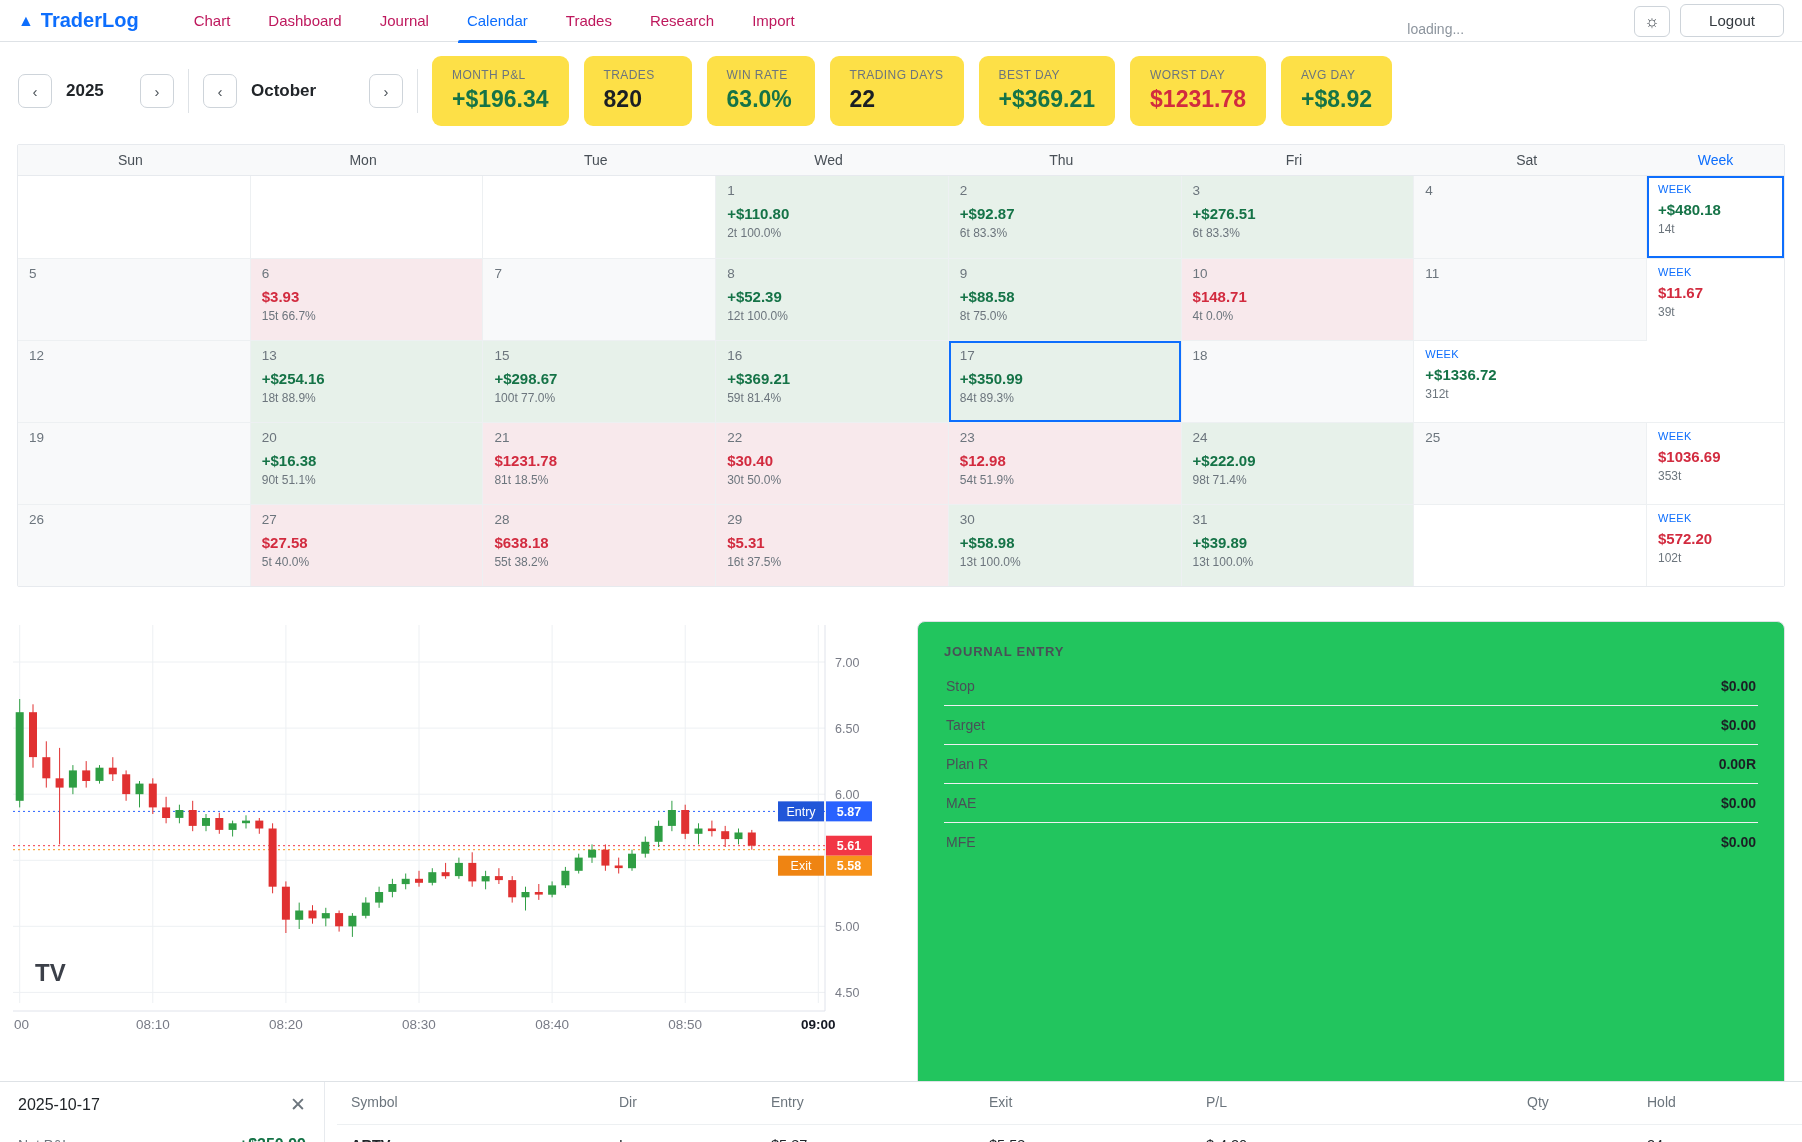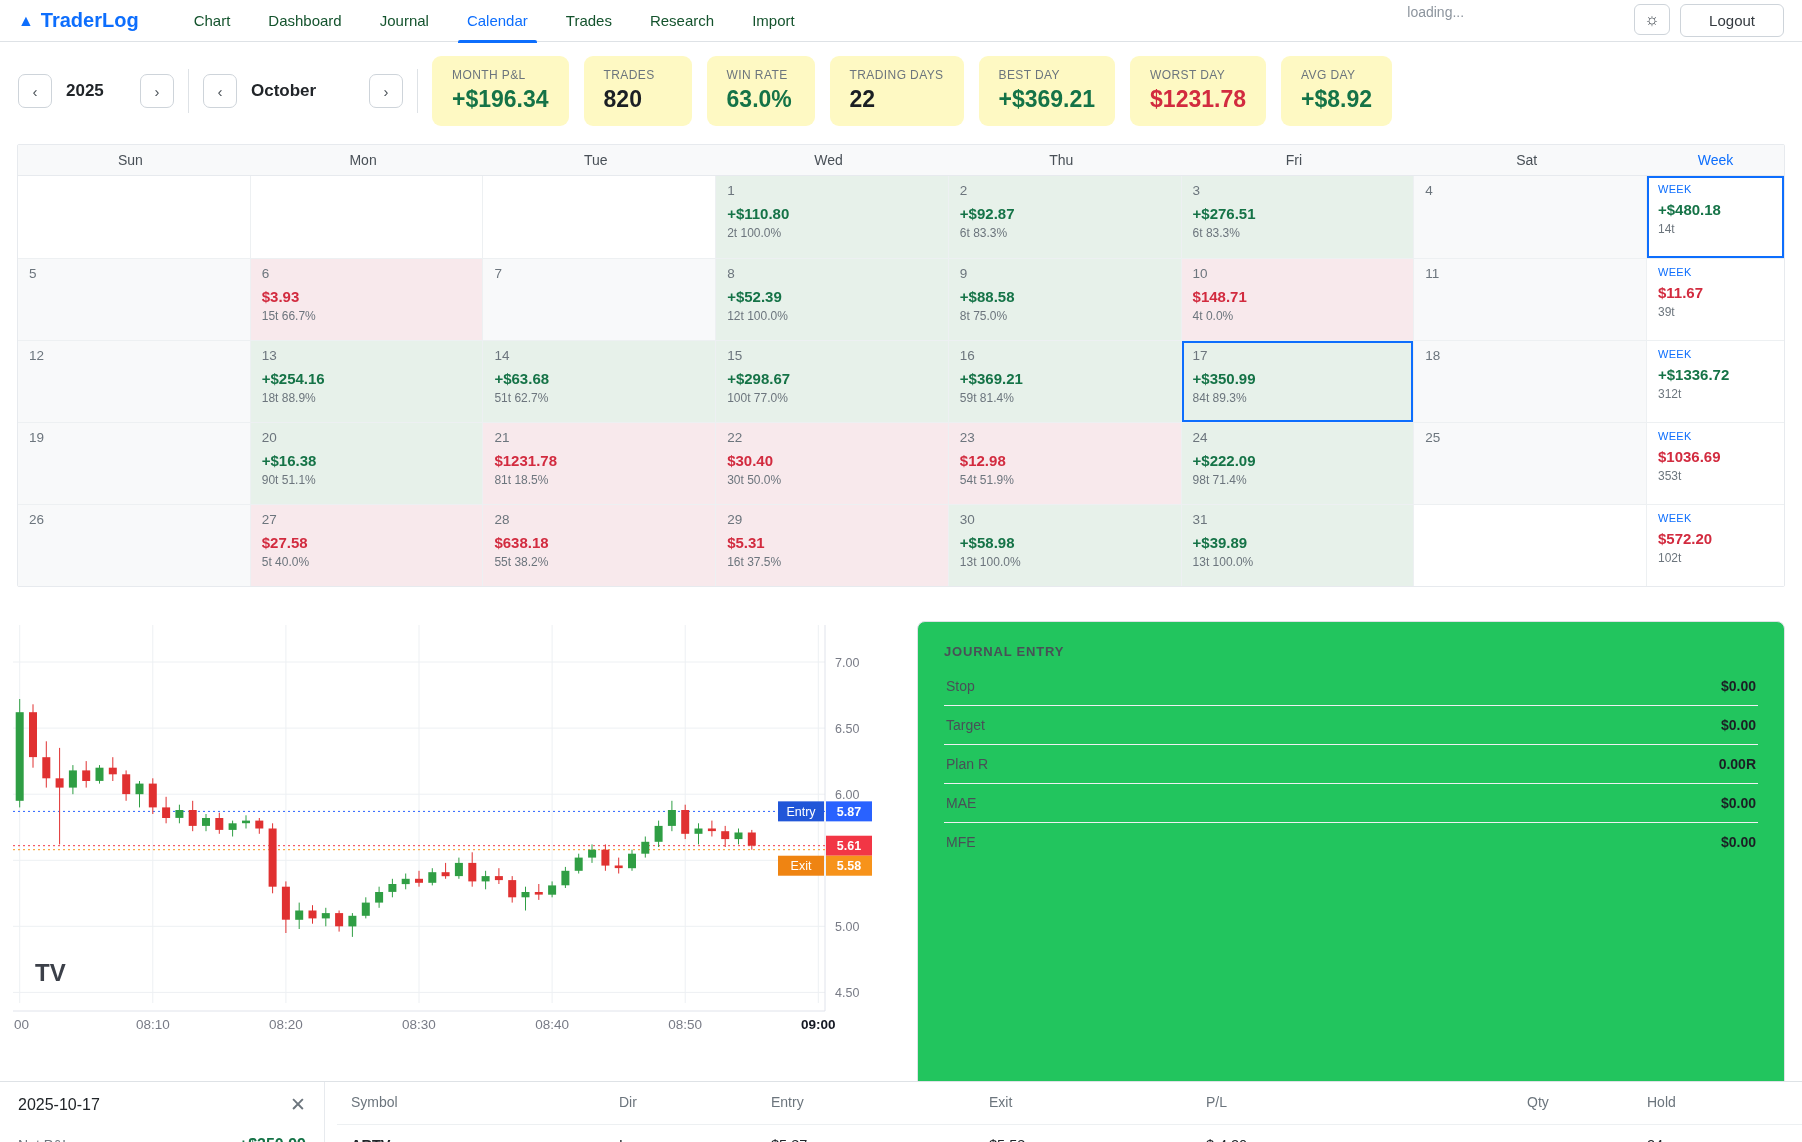--- a/index.html
+++ b/index.html
@@ -7,41 +7,41 @@
     font-family:"Liberation Sans", sans-serif; color:#212529; }
 
   
   .topnav { height:42px; display:flex; align-items:center; padding:0 18px;
     border-bottom:1px solid #dee2e6; background:#fff; }
   .logo { display:flex; align-items:center; gap:7px; font-size:20px; font-weight:bold;
     color:#0d6efd; margin-right:36px; cursor:pointer; }
   .logo .tri { font-size:16px; }
   .nav-items { display:flex; height:42px; }
   .nav-item { display:flex; align-items:center; padding:0 19px; font-size:15px;
-    color:#14532d; cursor:pointer; position:relative; }
+    color:#be185d; cursor:pointer; position:relative; }
   .nav-item.active { color:#0d6efd; }
   .nav-item.active::after { content:""; position:absolute; left:10px; right:10px;
     bottom:-1px; height:3px; background:#0d6efd; border-radius:2px 2px 0 0; }
-  .nav-right { margin-left:auto; display:flex; align-items:flex-start; }
+  .nav-right { margin-left:auto; display:flex; align-items:flex-end; }
   .loading-text { color:#8d959e; font-size:14px; margin-right:170px; }
   .icon-btn { width:36px; height:31px; border:1px solid #ced4da; border-radius:6px;
     background:#fff; display:flex; align-items:center; justify-content:center;
     color:#495057; font-size:17px; cursor:pointer; margin-right:10px; }
   .logout-btn { height:33px; padding:0 28px; border:1px solid #ced4da; border-radius:6px;
     background:#fff; font-size:15px; color:#343a40; cursor:pointer; }
 
   
   .toolbar { display:flex; align-items:center; padding:14px 18px 12px 18px; gap:14px; }
   .selector { display:flex; align-items:center; gap:14px; }
   .chev-btn { width:34px; height:34px; border:1px solid #ced4da; border-radius:7px;
     background:#fff; color:#495057; font-size:15px; cursor:pointer;
     display:flex; align-items:center; justify-content:center; }
   .sel-label { font-size:17px; font-weight:bold; color:#212529; min-width:60px; text-align:left; }
   .vdiv { width:1px; height:44px; background:#dee2e6; }
-  .stat-card { background:#fef9c3; border-radius:9px; padding:12px 20px 13px 20px; min-width:108px; }
+  .stat-card { background:#fde047; border-radius:9px; padding:12px 20px 13px 20px; min-width:108px; }
   .stat-label { font-size:12px; color:#6c757d; letter-spacing:.4px; margin-bottom:4px; white-space:nowrap; }
   .stat-value { font-size:23px; font-weight:bold; white-space:nowrap; }
   .pos { color:#157347; } .neg { color:#d22b3f; } .neutral { color:#1b1f24; }
 
   
   .calendar { margin:6px 17px 0 17px; border:1px solid #e7eaee; border-radius:2px; }
   .cal-header { display:grid; grid-template-columns:repeat(7,1fr) 137px;
     background:#f8f9fa; border-bottom:1px solid #e7eaee;gap:8px; }
   .cal-header > div { padding:7px 4px; text-align:center; font-size:14px; color:#495057; }
   .cal-header .week-h { color:#0d6efd; }
@@ -239,25 +239,20 @@
         </div>
       </div>
       <div class="cal-row">
         <div class="cal-cell flat">
           <div class="day-num">12</div>
         </div>
         <div class="cal-cell pos">
           <div class="day-num">13</div>
           <div class="day-val pos">+$254.16</div>
           <div class="day-sub">18t  88.9%</div>
-        </div>
-        <div class="cal-cell pos">
-          <div class="day-num">14</div>
-          <div class="day-val pos">+$63.68</div>
-          <div class="day-sub">51t  62.7%</div>
         </div>
         <div class="cal-cell pos">
           <div class="day-num">15</div>
           <div class="day-val pos">+$298.67</div>
           <div class="day-sub">100t  77.0%</div>
         </div>
         <div class="cal-cell pos">
           <div class="day-num">16</div>
           <div class="day-val pos">+$369.21</div>
           <div class="day-sub">59t  81.4%</div>

